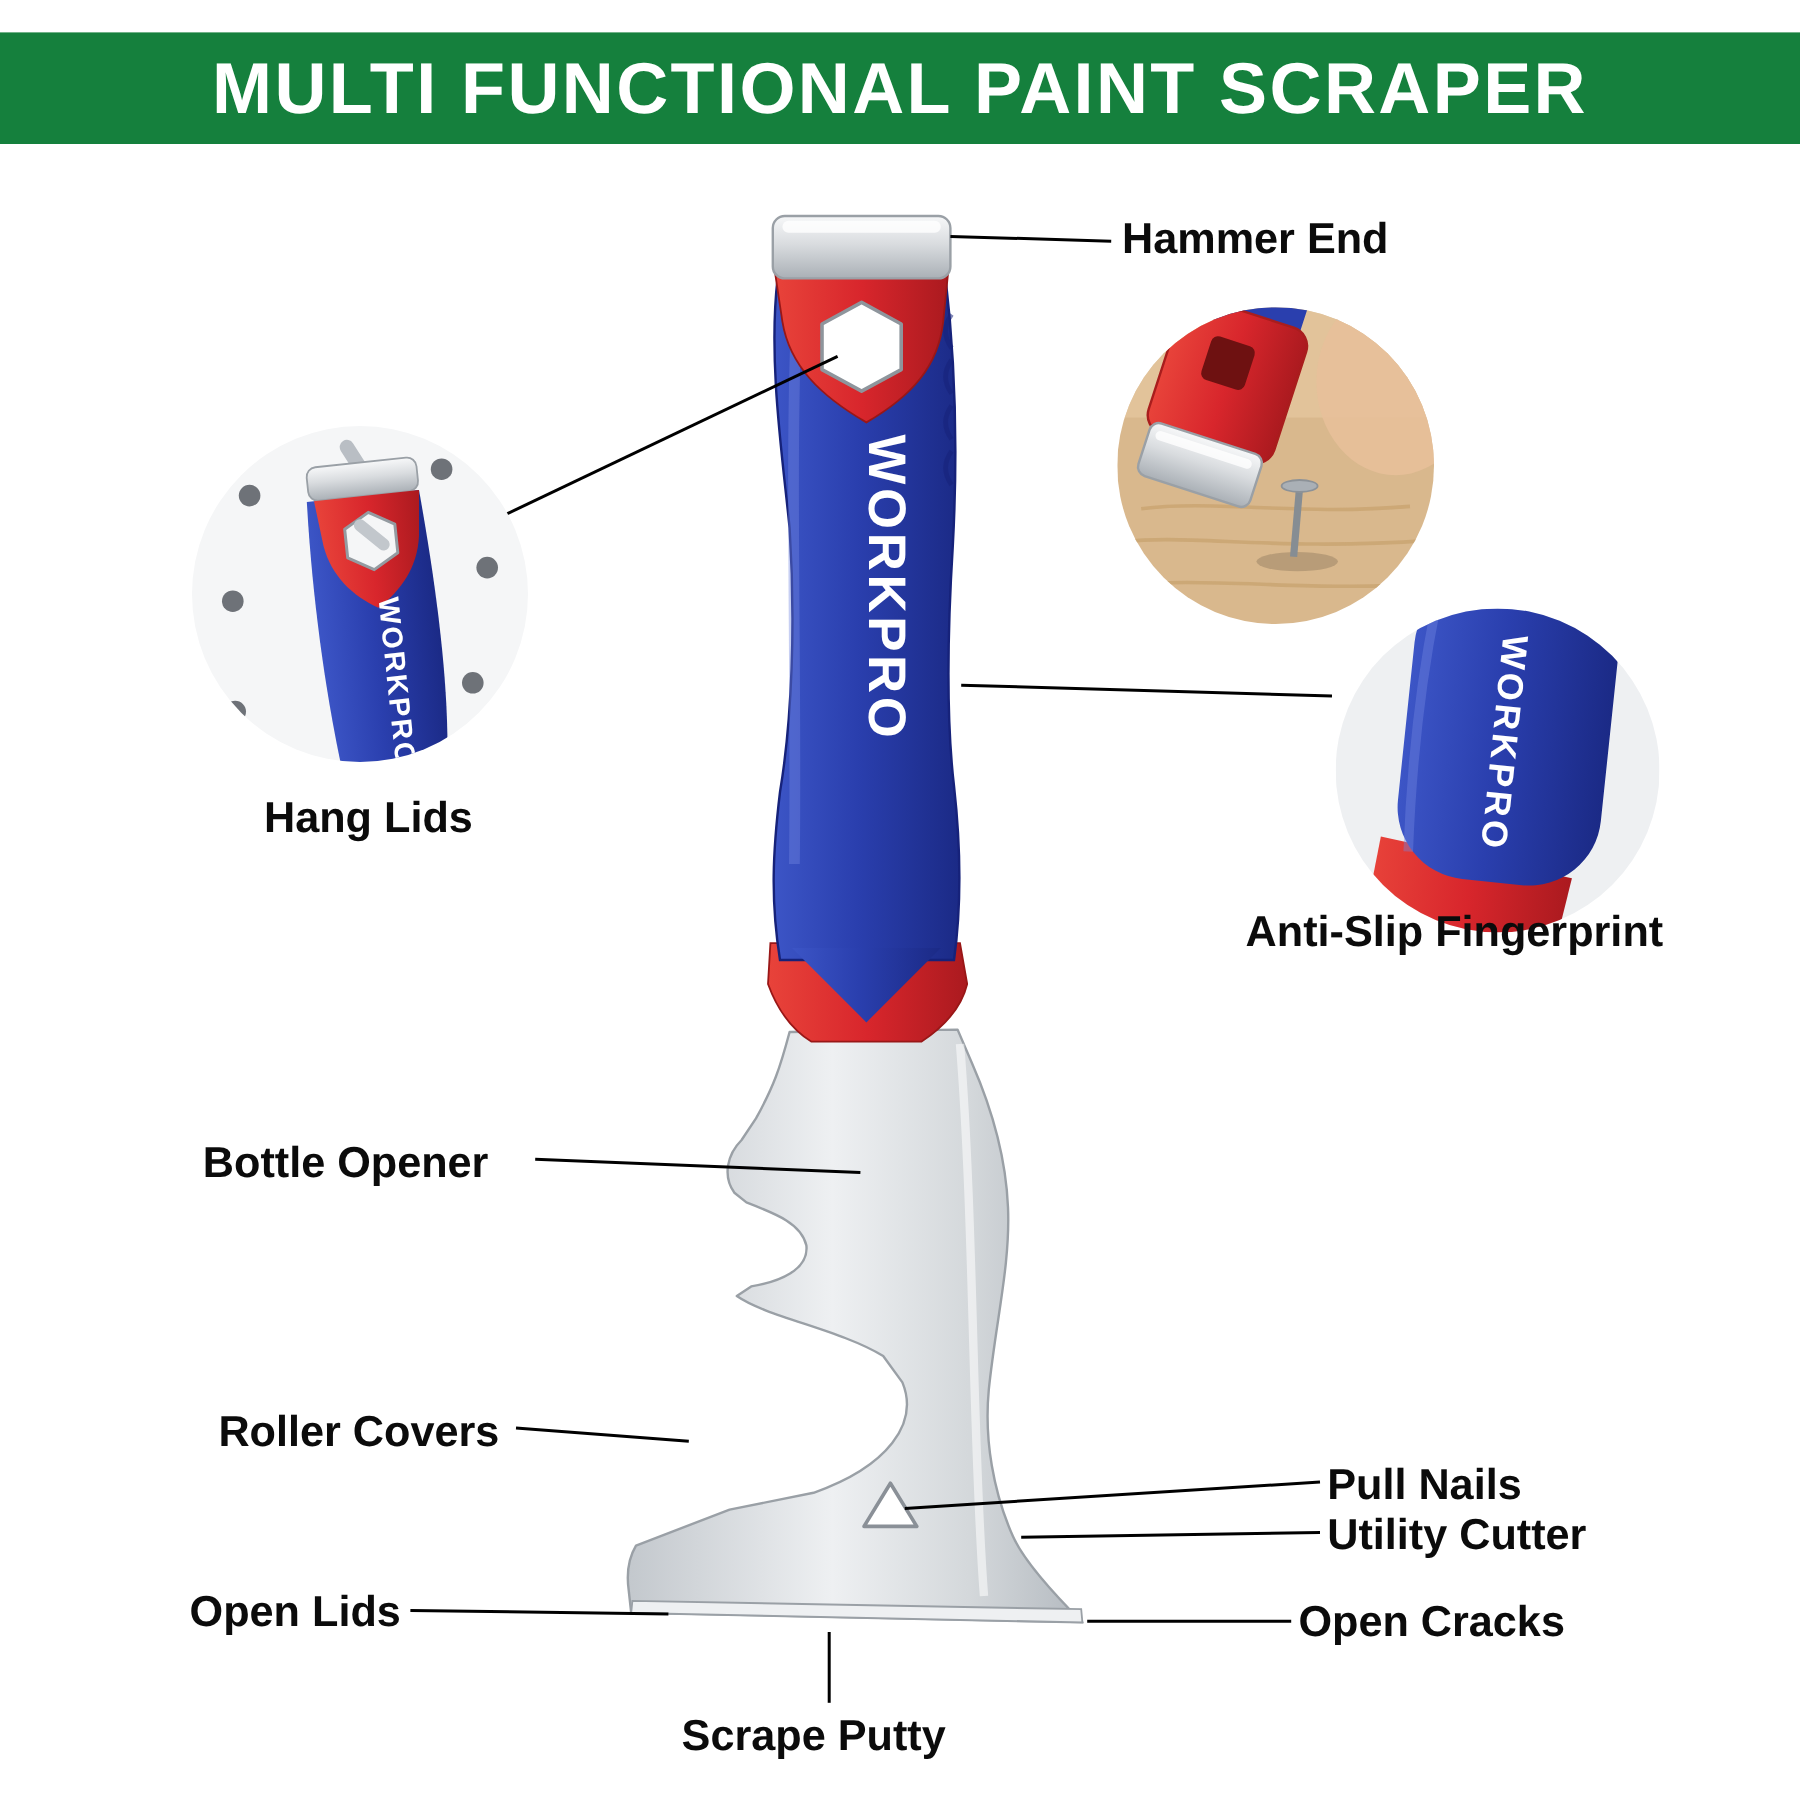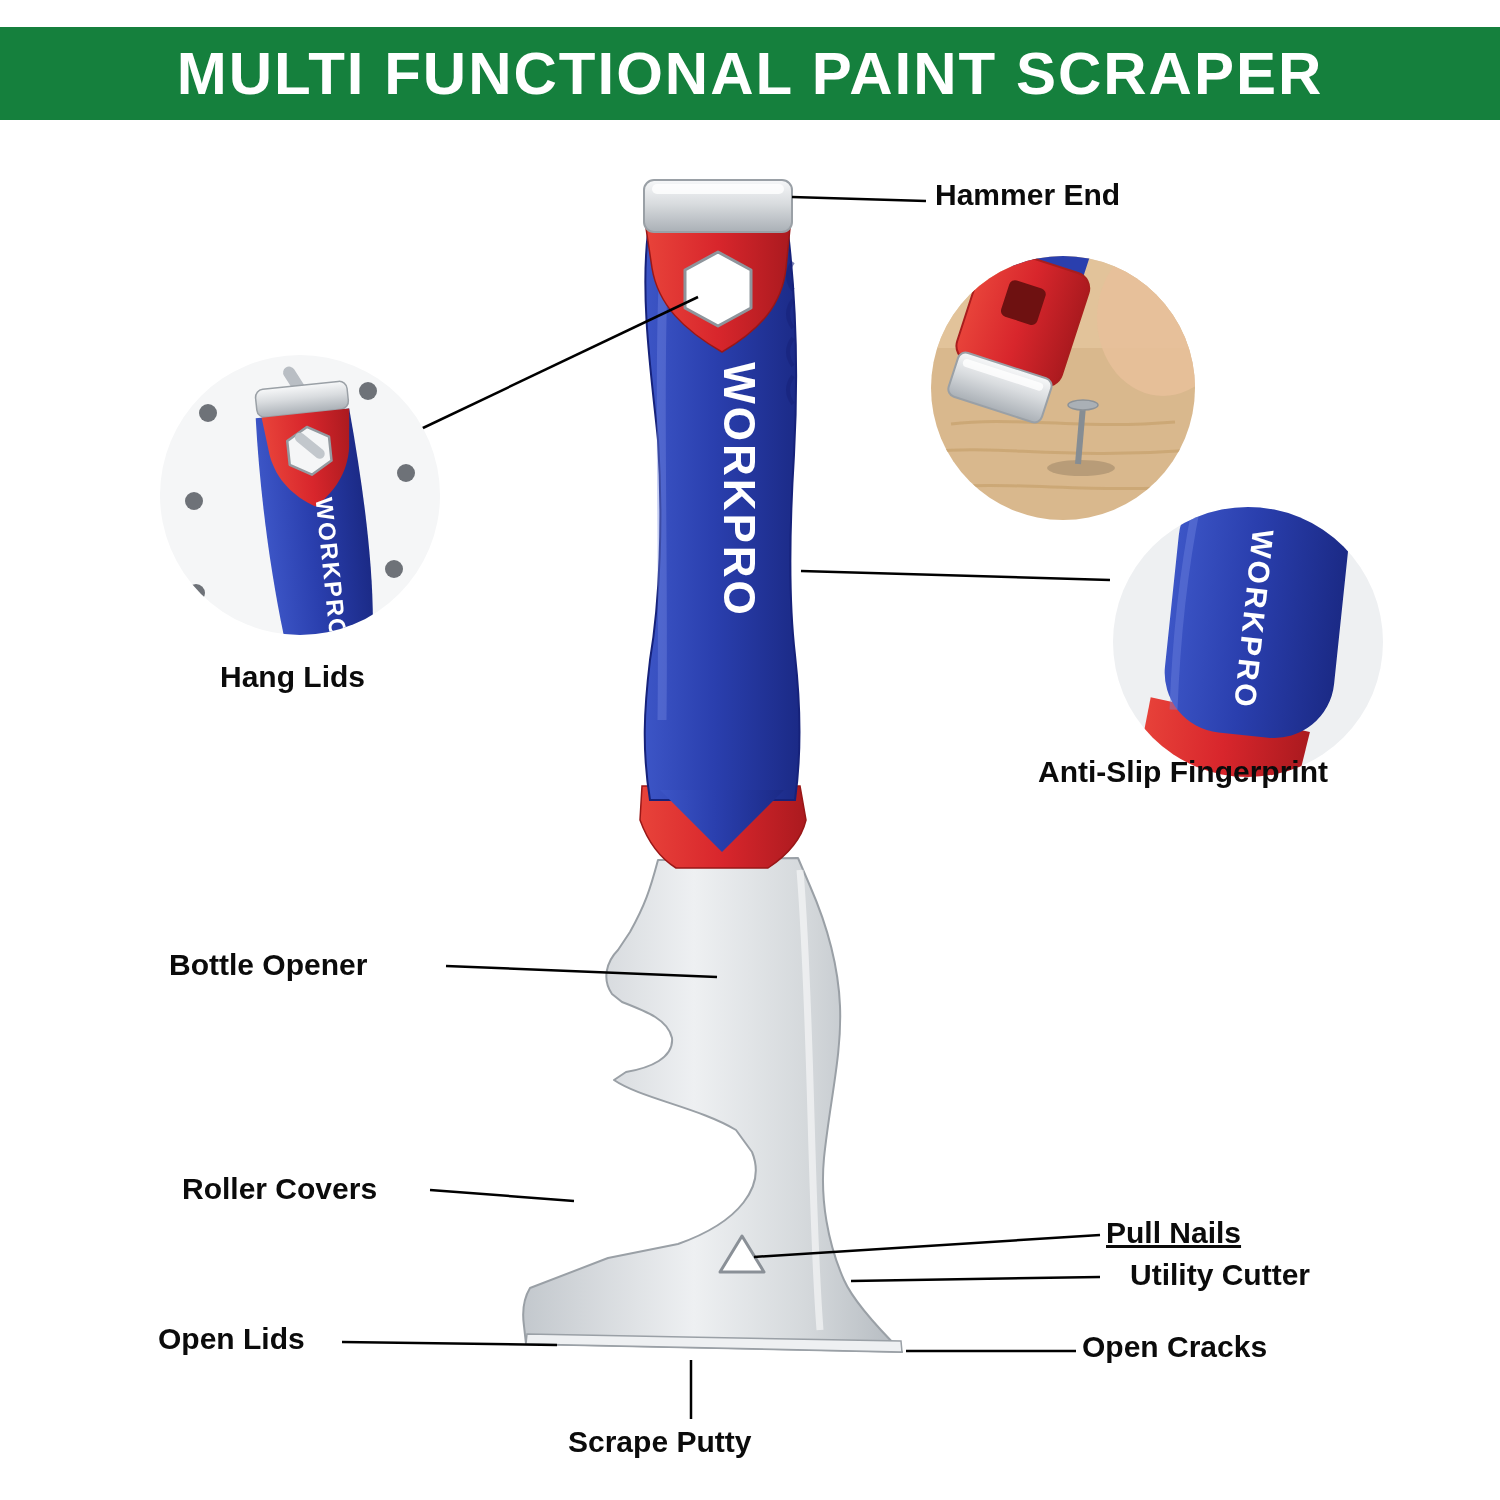--- a/index.html
+++ b/index.html
@@ -1,20 +1,20 @@
 <!DOCTYPE html>
 <html><head>
 <meta charset="utf-8">
 <style>
   html,body{margin:0;padding:0;background:#ffffff;font-family:"Liberation Sans",sans-serif;}
   .page{position:relative;width:1500px;height:1500px;background:#ffffff;overflow:hidden;margin:0 auto;}
   .banner{position:absolute;left:0;top:27px;width:1500px;height:93px;background:#15803d;display:flex;align-items:center;justify-content:center;}
   .banner-title{color:#ffffff;font-size:60px;font-weight:800;letter-spacing:2px;white-space:nowrap;}
   .tool-svg{position:absolute;left:0;top:0;width:1500px;height:1500px;}
-  .callout{position:absolute;font-size:30px;font-weight:700;color:#0b0b0b;white-space:nowrap;}
+  .callout{position:absolute;font-size:36px;font-weight:700;color:#0b0b0b;white-space:nowrap;}
   .inset{position:absolute;border-radius:50%;overflow:hidden;}
   .inset svg{display:block;}
 </style>
 </head>
 <body>
 
 <div class="page">
 
   <div class="banner">
     <span class="banner-title">MULTI FUNCTIONAL PAINT SCRAPER</span>
@@ -191,19 +191,19 @@
         <text x="128" y="112" transform="rotate(90 128 112)" text-anchor="middle" font-family="Liberation Sans, sans-serif" font-size="30" font-weight="700" letter-spacing="3" fill="#ffffff">WORKPRO</text>
       </g>
     </svg>
   </div>
 
   <div class="callout" style="left:935px;top:178px;">Hammer End</div>
   <div class="callout" style="left:220px;top:660px;">Hang Lids</div>
   <div class="callout" style="left:1038px;top:755px;">Anti-Slip Fingerprint</div>
   <div class="callout" style="left:158px;top:948px;margin-left:11px;">Bottle Opener</div>
   <div class="callout" style="left:182px;top:1172px;">Roller Covers</div>
-  <div class="callout" style="left:1106px;top:1216px;text-decoration:underline;">Pull Nails</div>
-  <div class="callout" style="left:1130px;top:1258px;text-align:center;">Utility Cutter</div>
+  <div class="callout" style="left:1106px;top:1216px;">Pull Nails</div>
+  <div class="callout" style="left:1106px;top:1258px;text-align:center;">Utility Cutter</div>
   <div class="callout" style="left:158px;top:1322px;">Open Lids</div>
   <div class="callout" style="left:1082px;top:1330px;">Open Cracks</div>
   <div class="callout" style="left:568px;top:1425px;">Scrape Putty</div>
 
 </div>
 
 </body></html>

